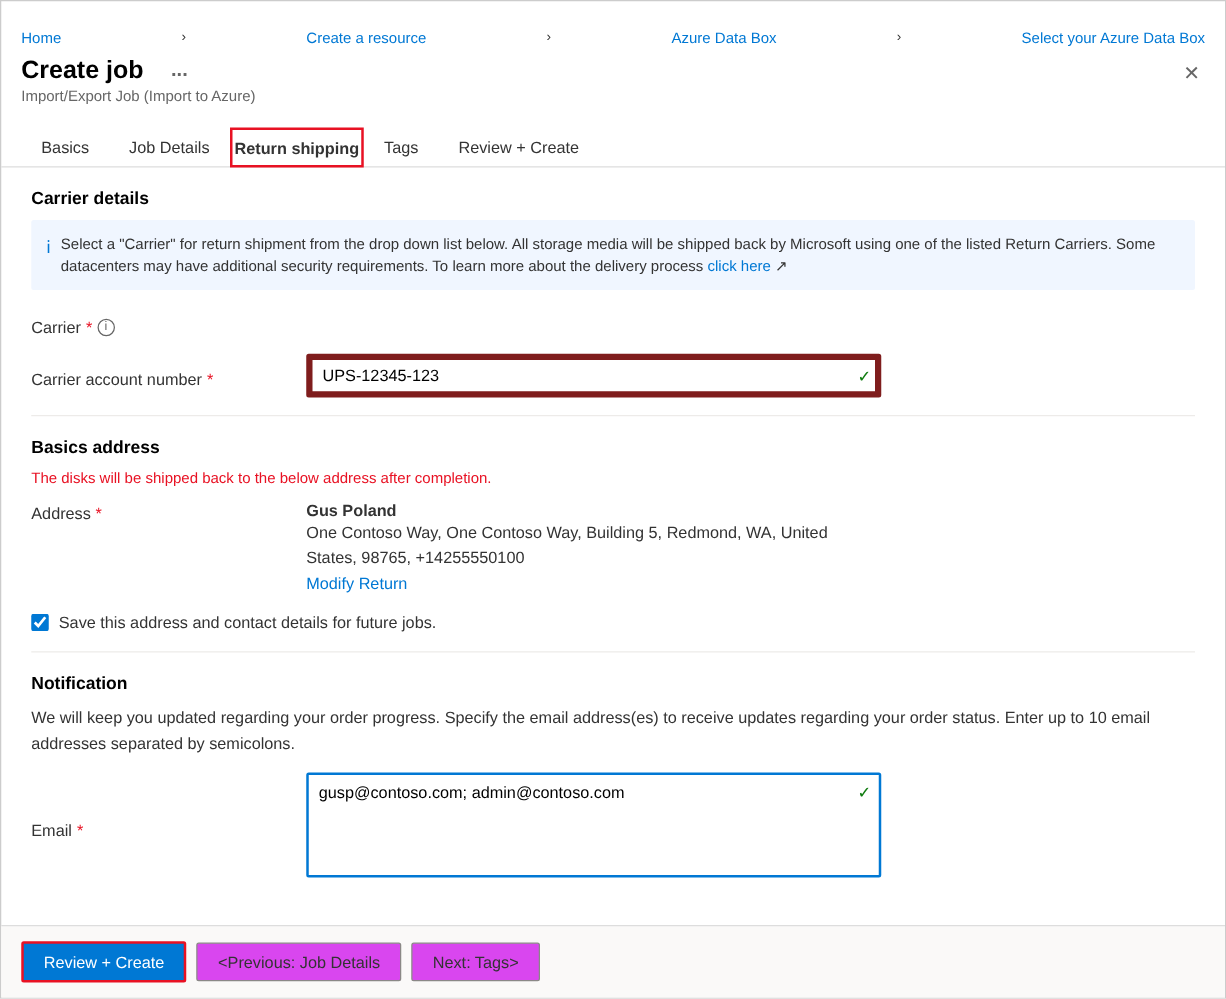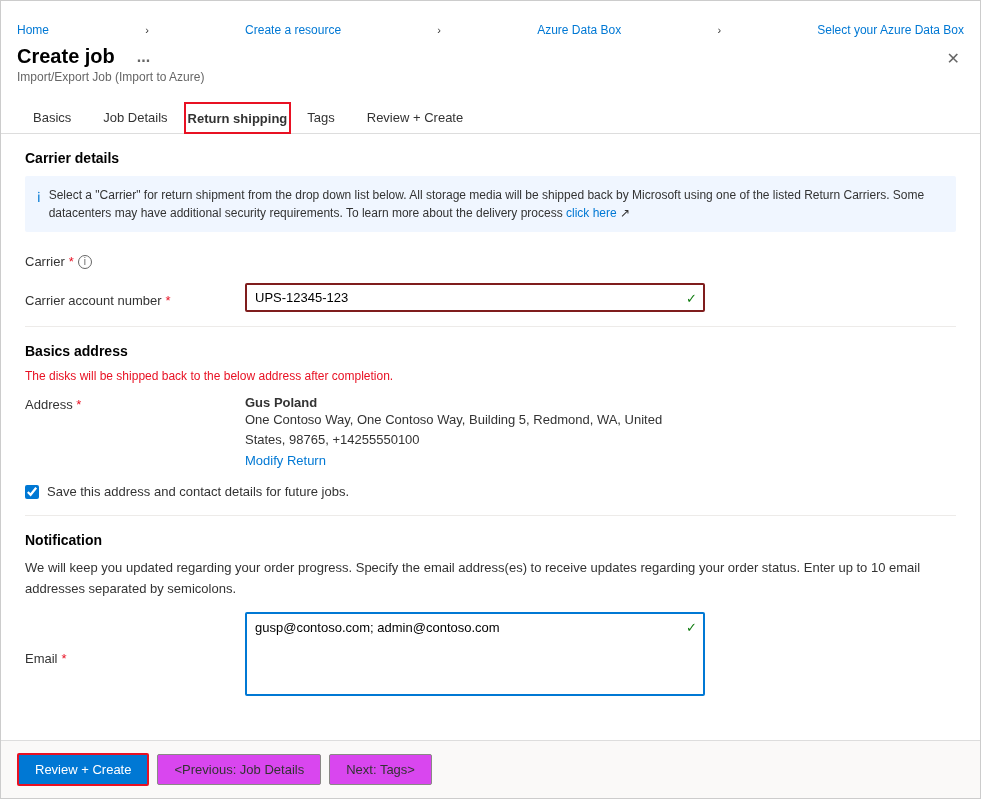--- a/index.html
+++ b/index.html
@@ -25,21 +25,21 @@
     .info-box a { color: #0078d4; text-decoration: none; }
     .form-row { display: flex; align-items: center; margin-bottom: 14px; }
     .form-label { width: 220px; font-size: 13px; color: #333; padding-top: 6px; flex-shrink: 0; display: flex; align-items: center; gap: 4px; }
     .required { color: #e81123; }
     .info-circle { width: 14px; height: 14px; border-radius: 50%; border: 1px solid #666; display: inline-flex; align-items: center; justify-content: center; font-size: 10px; color: #666; cursor: pointer; }
     .form-control { flex: 1; max-width: 460px; }
     .select-wrapper { position: relative; }
     .select-box { width: 100%; padding: 5px 30px 5px 8px; border: 1px solid #8661c5; border-radius: 2px; font-size: 13px; background: #fff; appearance: none; cursor: pointer; }
     .select-arrow { position: absolute; right: 8px; top: 50%; transform: translateY(-50%); color: #333; pointer-events: none; font-size: 10px; }
     .input-wrapper { position: relative; }
-    .text-input { width: 100%; padding: 5px 30px 5px 8px; border: 2px solid #7f1d1d; border-radius: 2px; font-size: 13px; }
+    .text-input { width: 100%; padding: 5px 30px 5px 8px; border: 5px solid #7f1d1d; border-radius: 2px; font-size: 13px; }
     .input-check { position: absolute; right: 8px; top: 50%; transform: translateY(-50%); color: #107c10; font-size: 13px; }
     .divider { border: none; border-top: 1px solid #edebe9; margin: 8px 0 16px; }
     .return-address-section { margin-bottom: 16px; }
     .subtitle-text { font-size: 12px; color: #e81123; margin-bottom: 12px; }
     .address-row { display: flex; align-items: flex-start; margin-bottom: 12px; }
     .address-label { width: 220px; font-size: 13px; color: #333; padding-top: 2px; flex-shrink: 0; }
     .address-content { flex: 1; max-width: 460px; }
     .address-name { font-weight: 600; font-size: 13px; }
     .address-detail { font-size: 13px; color: #333; line-height: 1.5; }
     .modify-link { color: #0078d4; font-size: 13px; text-decoration: none; cursor: pointer; display: block; margin-top: 4px; }

